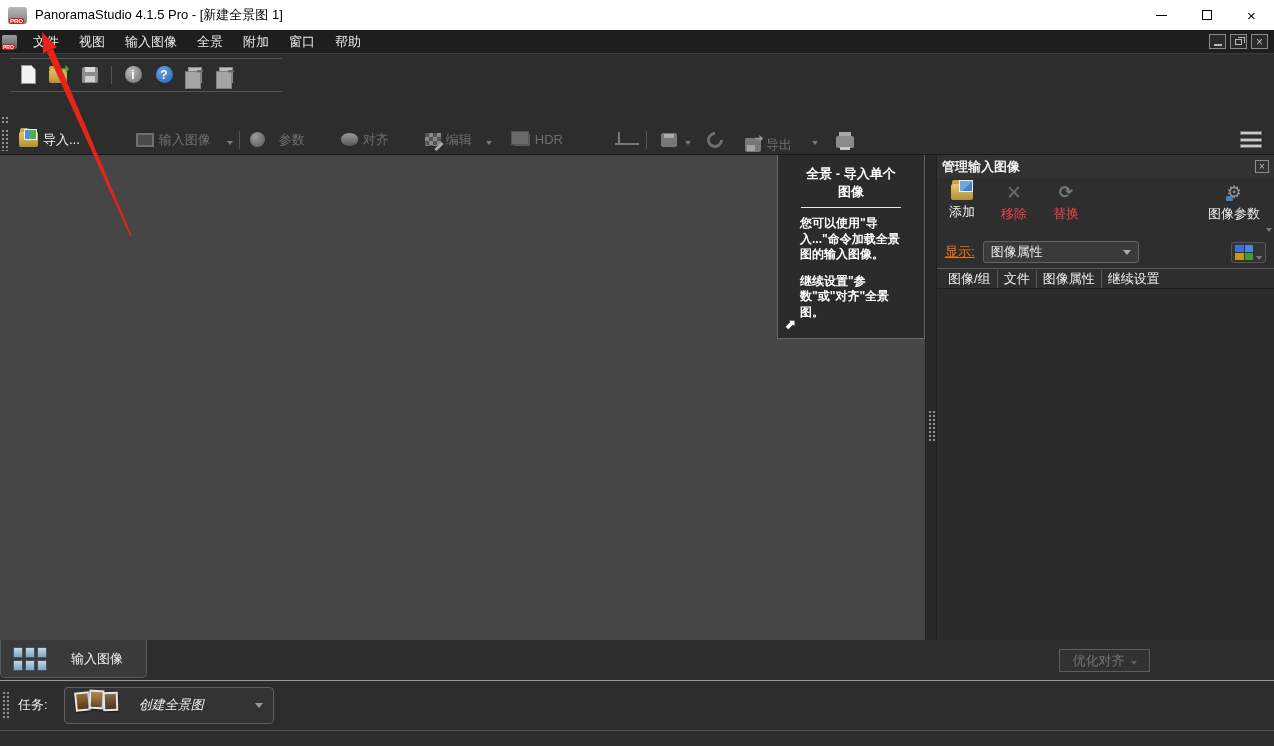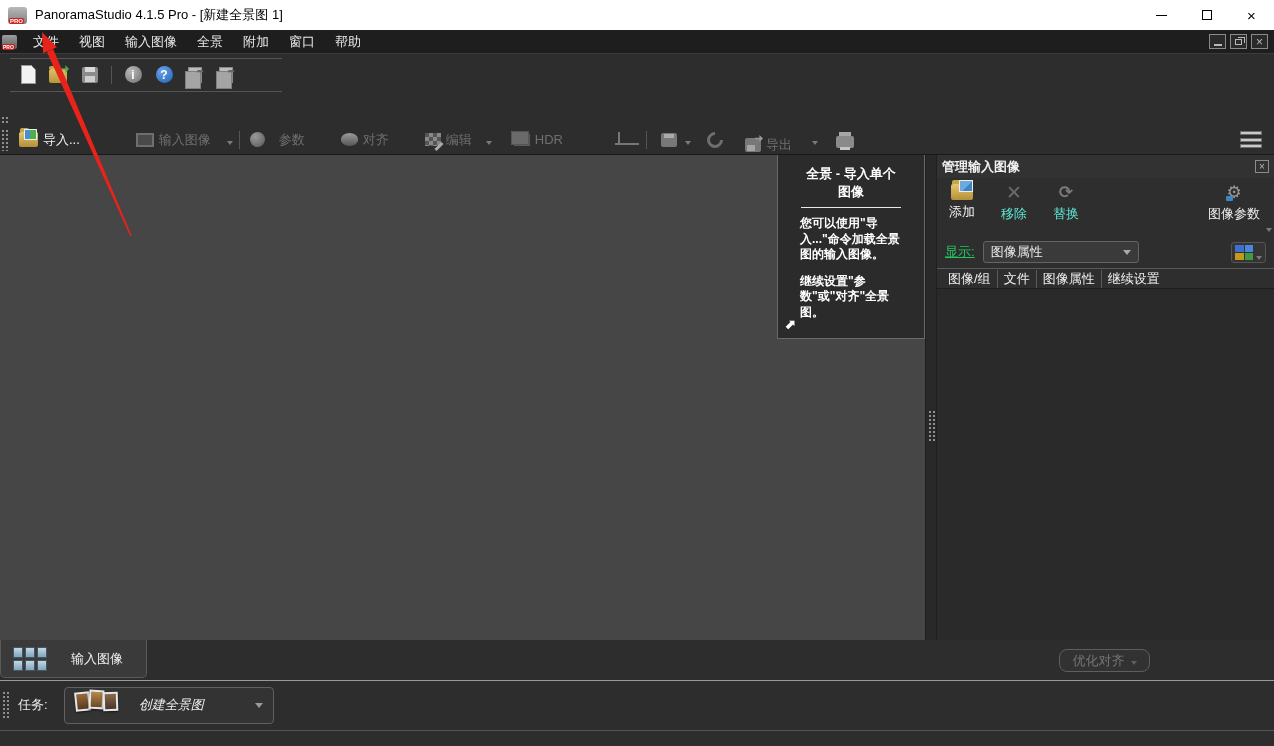--- a/index.html
+++ b/index.html
@@ -104,51 +104,51 @@
   .hint-p { font-size:12px; font-weight:bold; line-height:1.3; margin-bottom:11px; }
   .hint-collapse { position:absolute; left:6px; bottom:6px; color:#fff; font-size:14px; font-weight:bold; cursor:pointer; }
 
   .right-panel { position:absolute; left:937px; top:155px; width:337px; height:485px; background:#2e2e2e; display:flex; flex-direction:column; }
   .rp-header { height:23px; display:flex; align-items:center; padding:0 5px; background:#323232; }
   .rp-title { color:#f2f2f2; font-size:13px; font-weight:bold; }
   .rp-close { margin-left:auto; width:14px; height:13px; border:1px solid #8c8c8c; color:#b9b9b9; font-size:10px; line-height:11px; text-align:center; cursor:pointer; }
   .rp-toolbar { height:58px; display:flex; align-items:flex-start; padding:6px 8px 0 12px; gap:26px; }
   .rp-btn { display:flex; flex-direction:column; align-items:center; gap:3px; font-size:13px; cursor:pointer; }
   .rp-btn .lbl-on { color:#f0f0f0; }
-  .rp-btn .lbl-off { color:#5eead4; }
+  .rp-btn .lbl-off { color:#ef4444; }
   .icon-add-folder { width:22px; height:16px; background:linear-gradient(#e6c76e,#b3903a); border-radius:2px; position:relative; }
   .icon-add-folder::before { content:""; position:absolute; left:1px; top:-4px; width:10px; height:4px; background:#c7a648; border-radius:2px 2px 0 0; }
   .icon-add-folder::after { content:""; position:absolute; right:0px; top:-4px; width:12px; height:10px; background:linear-gradient(135deg,#6fa8dc 55%,#3d85c6 55%); border:1px solid #eee; }
   .icon-x { color:#6a6a6a; font-size:19px; font-weight:bold; line-height:18px; }
   .icon-recycle { color:#7a7a7a; font-size:17px; line-height:18px; font-weight:bold; }
   .icon-gear { color:#9a9a9a; font-size:17px; line-height:18px; position:relative; }
   .icon-gear::after { content:""; position:absolute; left:0px; bottom:1px; width:7px; height:5px; background:#3d85c6; border-radius:1px; }
   .rp-params { margin-left:auto; position:relative; padding-right:6px; }
   .rp-params .caret { position:absolute; right:-6px; bottom:-9px; }
   .rp-showrow { height:32px; display:flex; align-items:center; padding:0 8px; gap:8px; }
-  .rp-show-label { color:#22c55e; font-size:13px;text-decoration:underline; }
+  .rp-show-label { color:#f97316; font-size:13px;text-decoration:underline; }
   .rp-select { width:156px; height:22px; background:#3a3a3a; border:1px solid #646464; border-radius:3px; display:flex; align-items:center; padding:0 7px; cursor:pointer; }
   .rp-select span { color:#ececec; font-size:13px; }
   .rp-select .caret { margin-left:auto; border-top-color:#aaa; }
   .rp-viewbtn { margin-left:auto; display:flex; align-items:flex-end; gap:3px; padding:2px 3px; border:1px solid #555; border-radius:3px; background:#343434; cursor:pointer; }
   .grid-icon { width:18px; height:15px; display:grid; grid-template-columns:1fr 1fr; gap:1px; }
   .grid-icon i { display:block; }
   .gi-1 { background:#3c6fd0; } .gi-2 { background:#4a85e0; } .gi-3 { background:#c39a18; } .gi-4 { background:#3f9b3f; }
   .rp-cols { height:21px; border-top:1px solid #5a5a5a; border-bottom:1px solid #1e1e1e; display:flex; align-items:center; padding-left:5px; }
   .rp-col { color:#f0f0f0; font-size:13px; padding:0 6px; border-right:1px solid #5a5a5a; }
   .rp-col:last-child { border-right:none; }
   .rp-list { flex:1; background:#2a2a2a; }
 
   
   .bottom-strip { position:absolute; left:0; top:640px; width:1274px; height:41px; background:#2d2d2d; border-bottom:1px solid #9a9a9a; }
   .input-tab { position:absolute; left:0px; top:0px; width:147px; height:38px; background:#3a3a3a; border:1px solid #5a5a5a; border-top:none; border-radius:0 0 5px 5px; display:flex; align-items:center; cursor:pointer; }
   .tiles-icon { margin-left:12px; width:34px; height:24px; display:grid; grid-template-columns:1fr 1fr 1fr; gap:2px; }
   .tiles-icon i { background:linear-gradient(#c2d8e4,#7fa6bc); border:1px solid #456; display:block; }
   .input-tab-label { color:#f0f0f0; font-size:13px; margin-left:24px; }
-  .optimize-btn { position:absolute; left:1059px; top:9px; width:91px; height:23px; background:#323232; border:1px solid #5e5e5e; border-radius:8px; color:#757575; font-size:13px; display:flex; align-items:center; justify-content:center; gap:6px; cursor:pointer; }
+  .optimize-btn { position:absolute; left:1059px; top:9px; width:91px; height:23px; background:#323232; border:1px solid #5e5e5e; border-radius:0; color:#757575; font-size:13px; display:flex; align-items:center; justify-content:center; gap:6px; cursor:pointer; }
   .optimize-btn .caret { border-top-color:#5e5e5e; margin-top:4px; }
 
   
   .taskbar { position:absolute; left:0; top:681px; width:1274px; height:48px; background:#2d2d2d; display:flex; align-items:center; }
   .tk-grip { width:8px; height:28px; margin-left:2px; background-image:radial-gradient(#8f8f8f 1px, transparent 1.3px); background-size:4px 4px; }
   .task-label { color:#e8e8e8; font-size:13px; margin-left:8px; }
   .task-select { margin-left:16px; width:210px; height:37px; background:#333; border:1px solid #606060; border-radius:4px; display:flex; align-items:center; padding:0 10px; cursor:pointer; }
   .collage { position:relative; width:46px; height:30px; }
   .collage i { position:absolute; width:15px; height:19px; background:#8a5a30; border:2px solid #e8e8e8; box-shadow:0 1px 2px rgba(0,0,0,.6); }
   .collage i:nth-child(1) { left:0; top:2px; transform:rotate(-6deg); background:linear-gradient(#9a6a38,#5a3a1e); }

